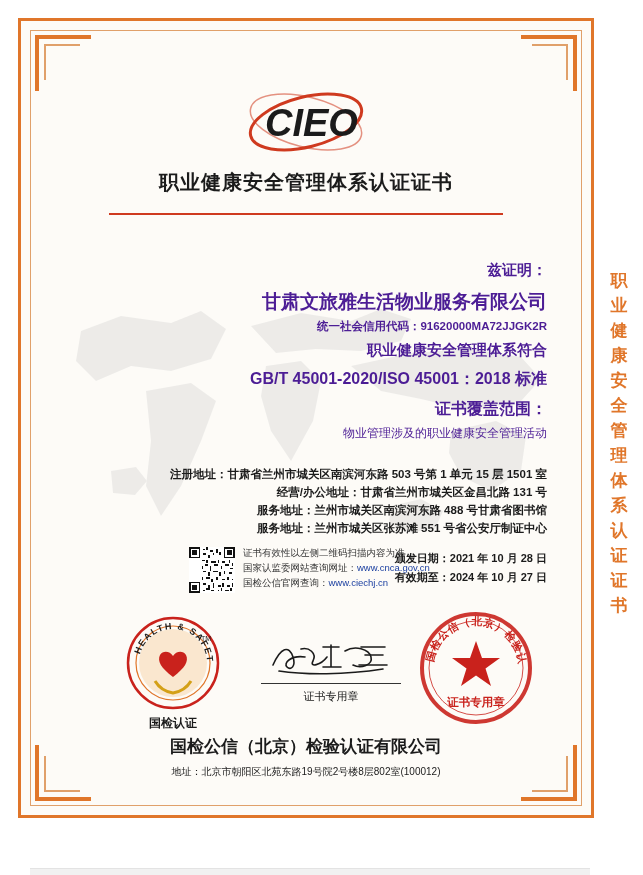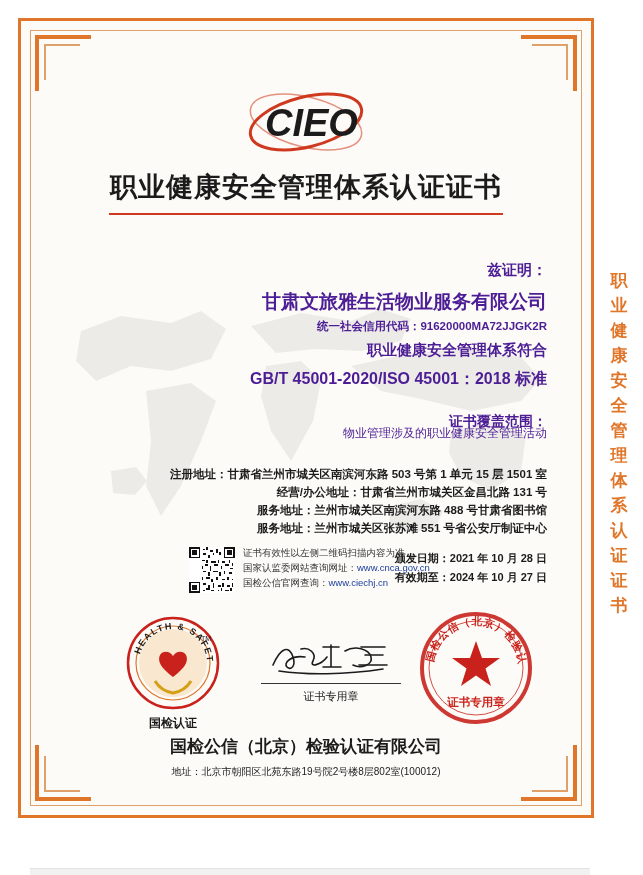--- a/index.html
+++ b/index.html
@@ -101,21 +101,21 @@
     top: 62px;
     text-align: center;
   }
 
   
   #main-title {
     position: absolute;
     left: 0; right: 0;
     top: 148px;
     text-align: center;
-    font-size: 27px;
+    font-size: 20px;
     font-weight: bold;
     color: #1b1b1b;
     letter-spacing: 1px;
   }
   #title-rule {
     position: absolute;
     left: 88px; right: 88px;
     top: 192px;
     border-bottom: 2px solid #cf3a1f;
   }
@@ -135,21 +135,21 @@
     position: absolute;
     right: 44px;
     text-align: left;
     color: #4c1d95;
   }
   #hereby   { top: 240px; font-size: 15px; font-weight: bold; }
   #company  { top: 268px; font-size: 19px; font-weight: bold; }
   #uscc     { top: 298px; font-size: 11.5px; font-weight: bold; }
   #scope-line1 { top: 320px; font-size: 15px; font-weight: bold; }
   #standard { top: 348px; font-size: 16px; font-weight: bold; }
-  #cover-label { top: 392px; font-size: 14px; font-weight: bold; }
+  #cover-label { top: 378px; font-size: 16px; font-weight: bold; }
   #cover-text  { top: 404px; font-size: 12px; font-weight: normal; }
 
   
   #addresses {
     position: absolute;
     right: 44px;
     top: 444px;
     text-align: right;
     font-size: 11.5px;
     font-weight: bold;

